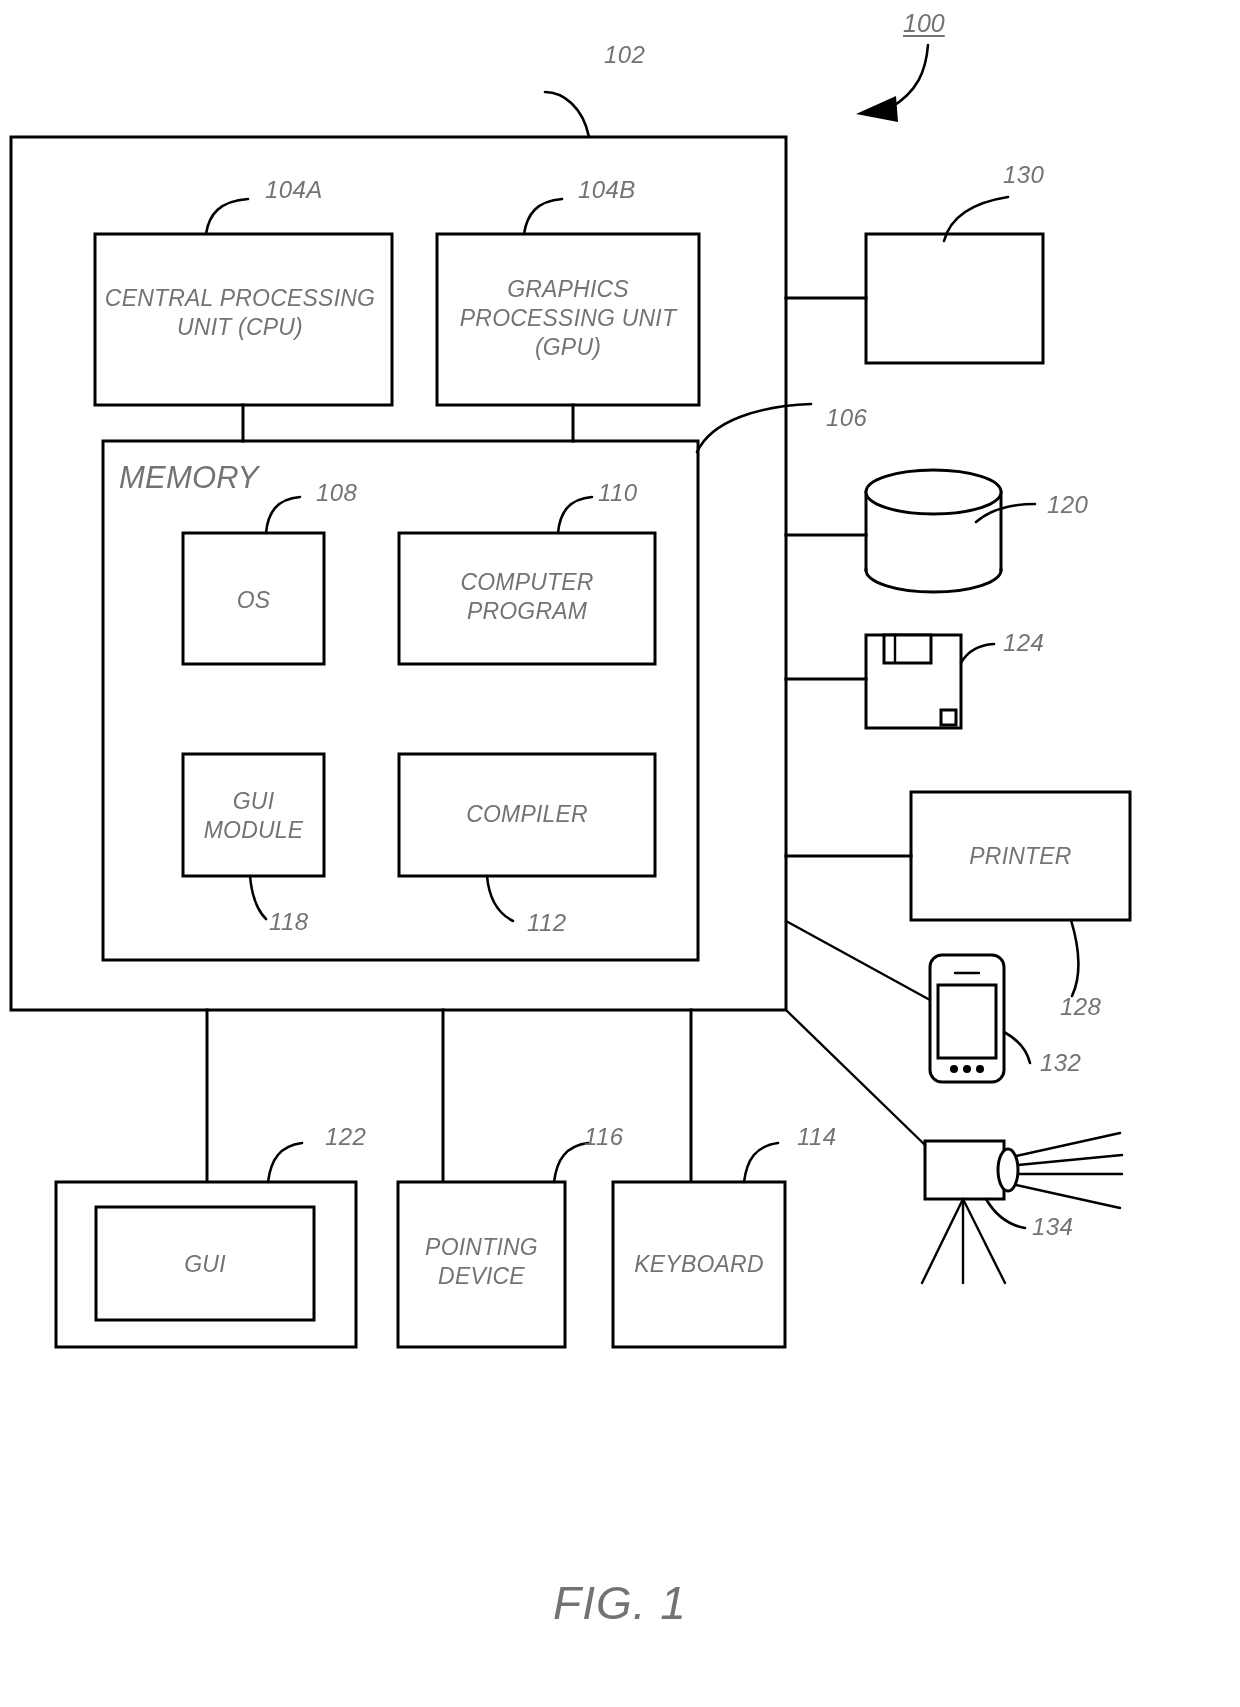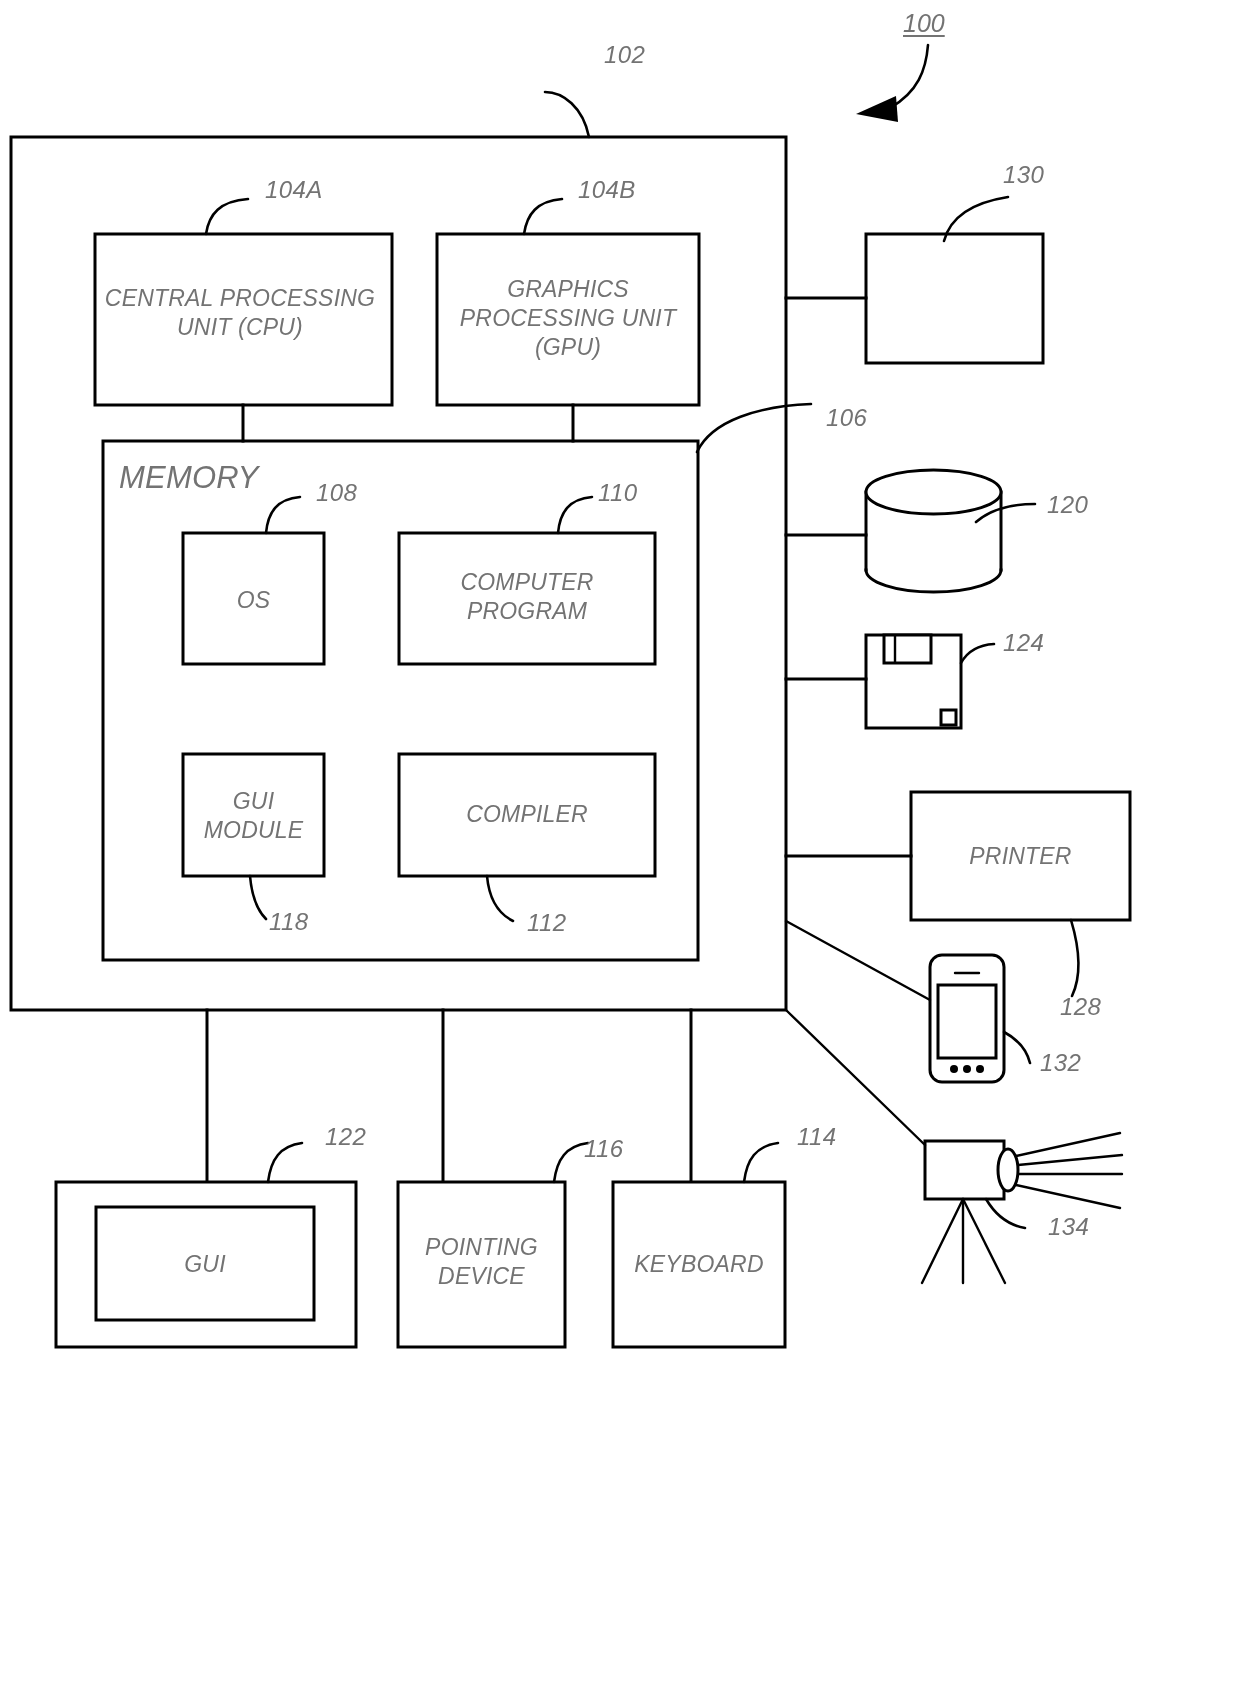--- a/index.html
+++ b/index.html
@@ -244,27 +244,28 @@
   <div class="tx reflabel" style="left:269px; top:907px;">118</div>
 
   <div class="tx reflabel" style="left:527px; top:908px;">112</div>
 
   <div class="tx reflabel" style="left:1060px; top:992px;">128</div>
 
   <div class="tx reflabel" style="left:1040px; top:1048px;">132</div>
 
   <div class="tx reflabel" style="left:325px; top:1122px;">122</div>
 
-  <div class="tx reflabel" style="left:584px; top:1122px;margin-top:12px;">116</div>
+  <div class="tx reflabel" style="left:584px; top:1122px;">116</div>
 
   <div class="tx reflabel" style="left:797px; top:1122px;">114</div>
 
-  <div class="tx reflabel" style="left:1032px; top:1212px;margin-left:16px;">134</div>
+  <div class="tx reflabel" style="left:1032px; top:1212px;">134</div>
 
   <div class="tx boxlabel" style="left:96px; top:1250px; width:218px;">GUI</div>
 
   <div class="tx boxlabel" style="left:398px; top:1233px; width:167px;">POINTING
 DEVICE</div>
 
   <div class="tx boxlabel" style="left:613px; top:1250px; width:172px;">KEYBOARD</div>
 
+  <div class="tx figcap" style="left:0px; top:1575px; width:1240px; text-align:center;">FIG. 1</div>
 
 </div>
 
 </body></html>

